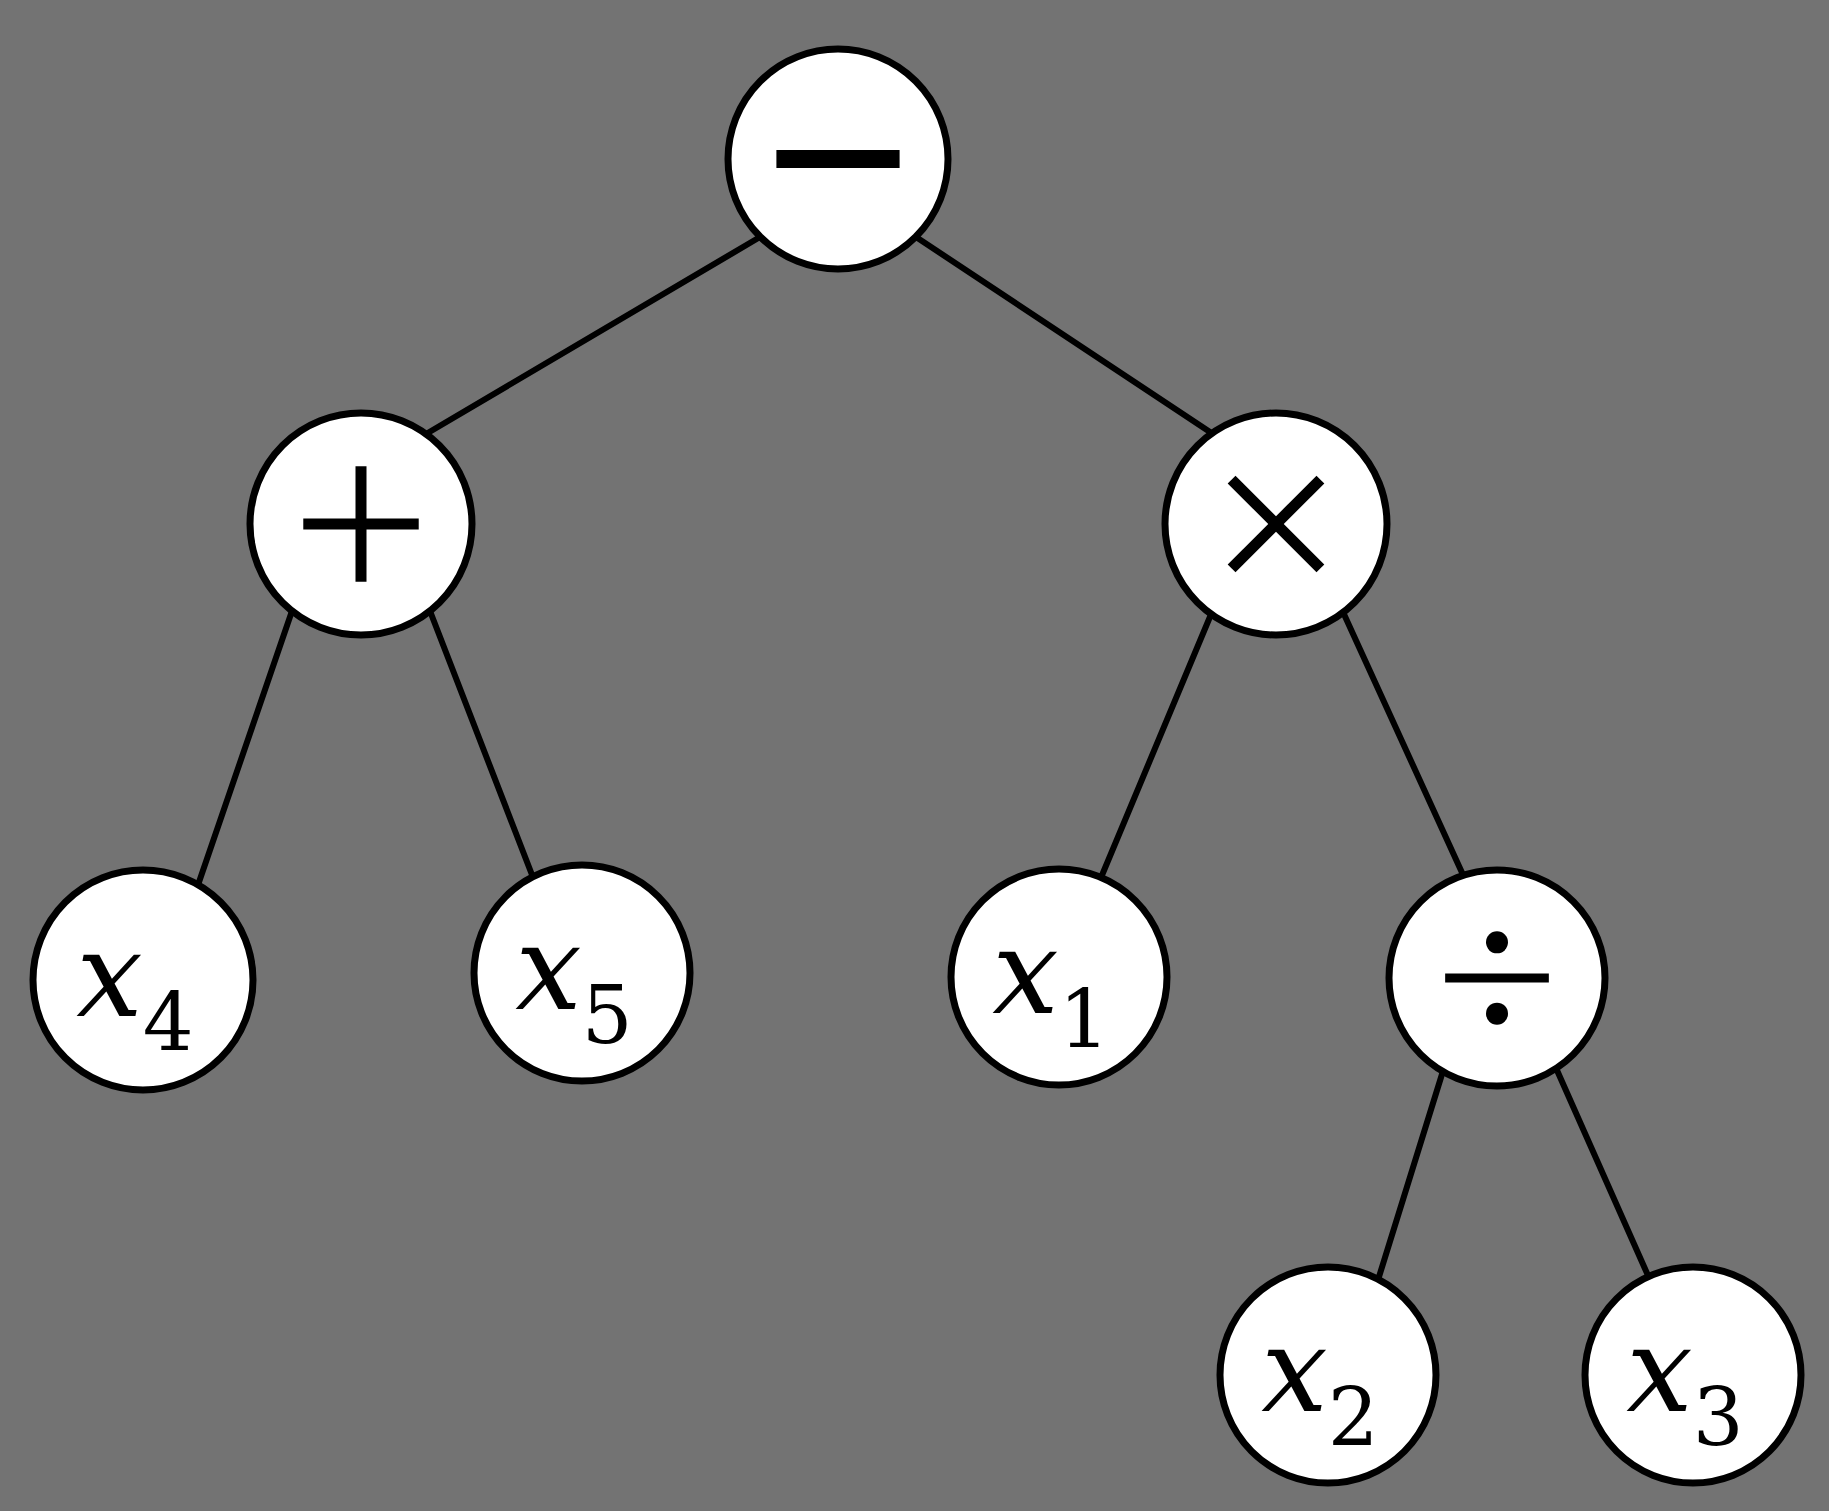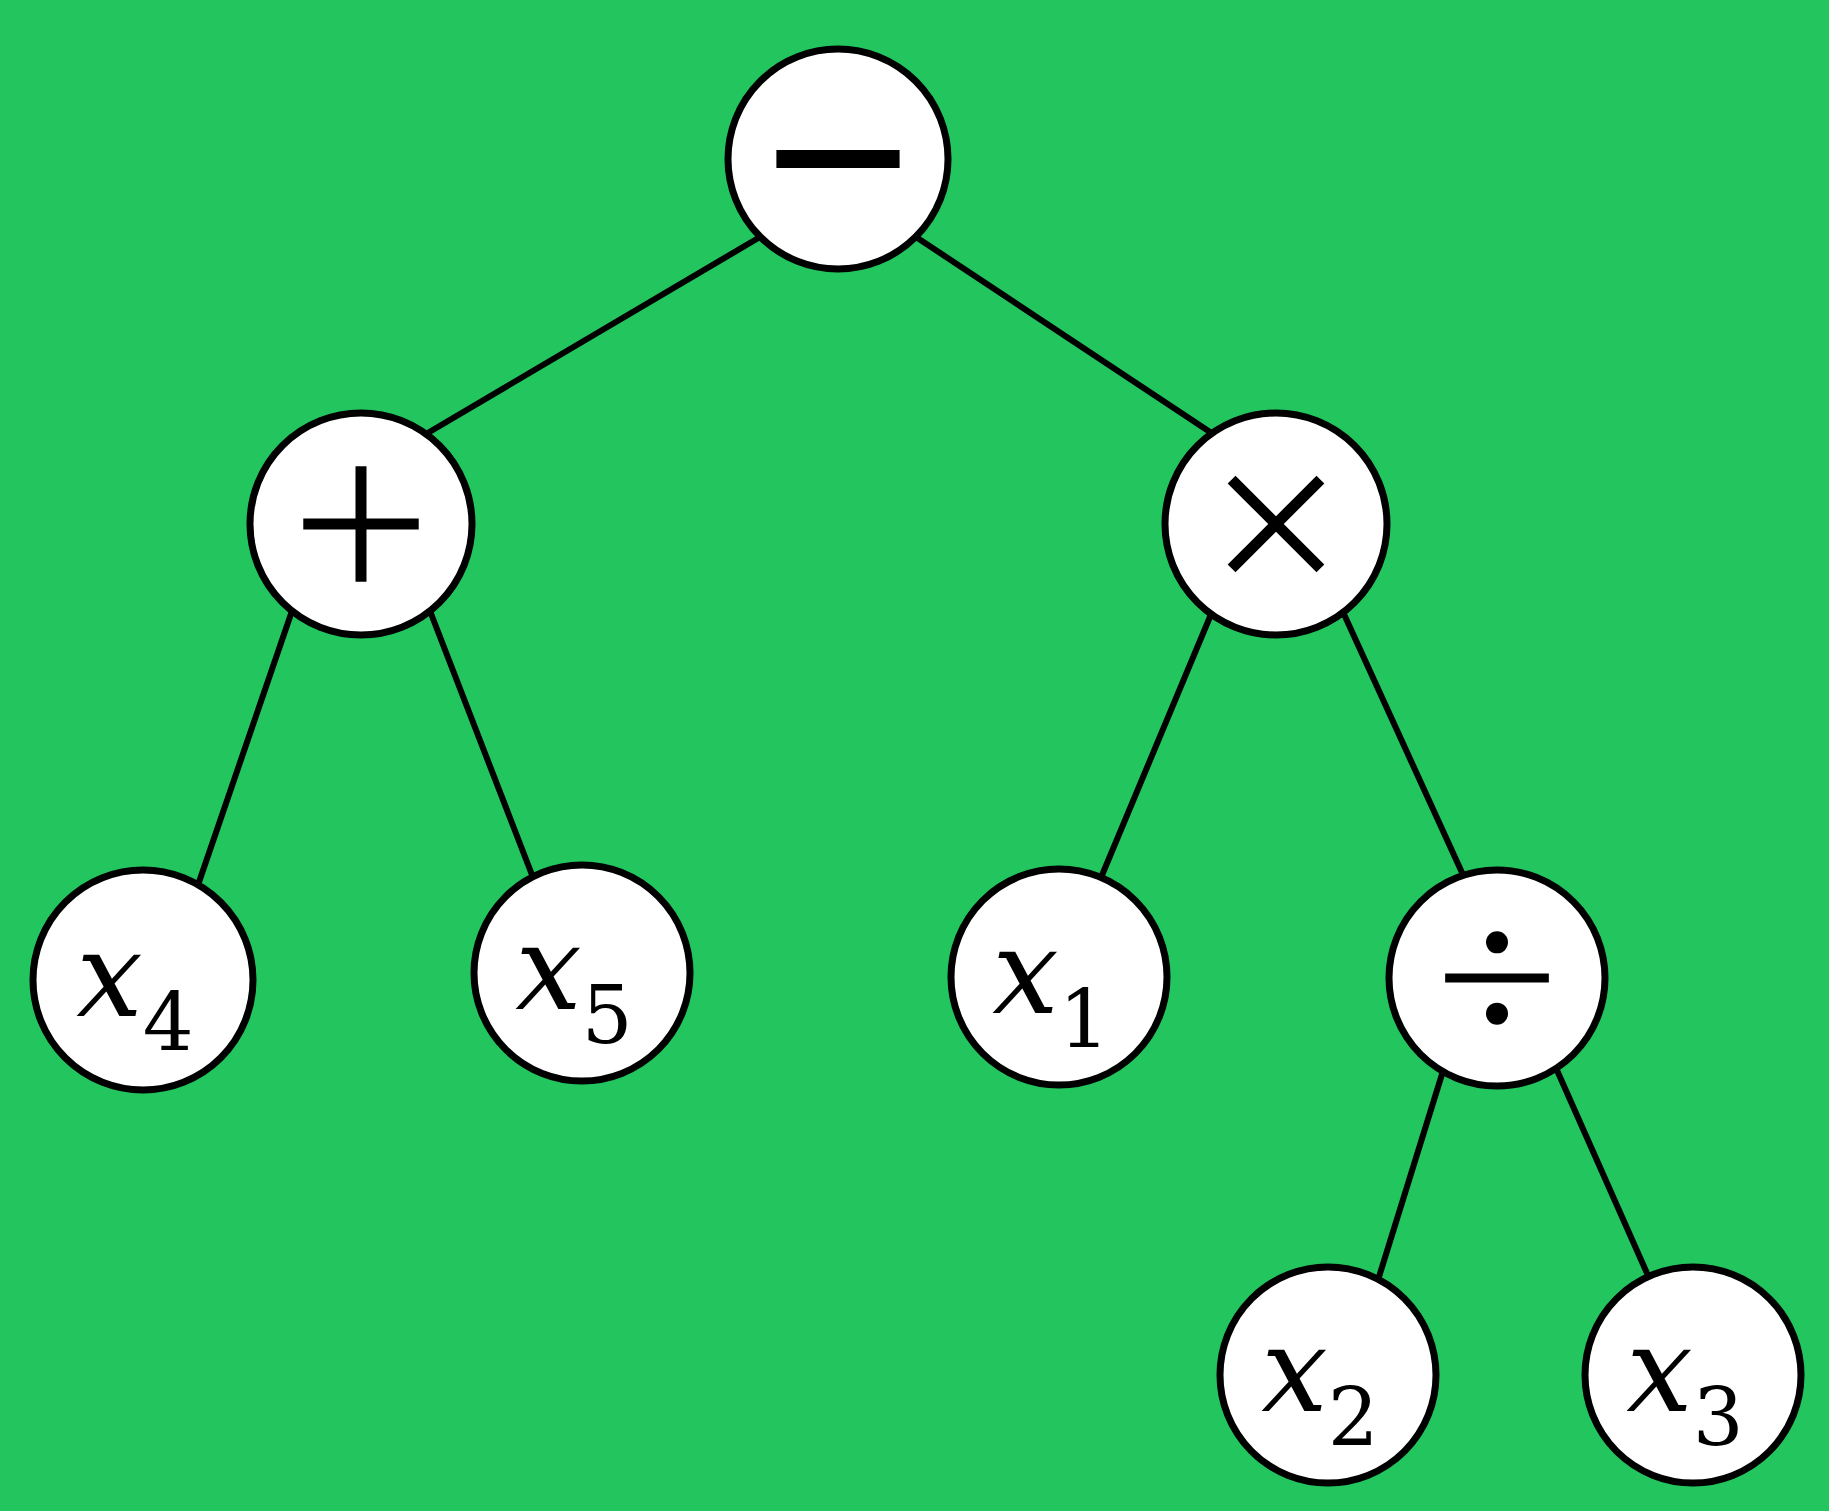--- a/index.html
+++ b/index.html
@@ -8,21 +8,21 @@
     padding: 0;
     background: #ffffff;
   }
   body {
     font-family: "Liberation Serif", serif;
   }
   #canvas-wrap {
     position: relative;
     width: 1829px;
     height: 1511px;
-    background: #22c55e;
+    background: #737373;
     overflow: hidden;
   }
   svg#tree-svg {
     display: block;
     width: 1829px;
     height: 1511px;
   }
   .edge-line {
     stroke: #000000;
     stroke-width: 6;

